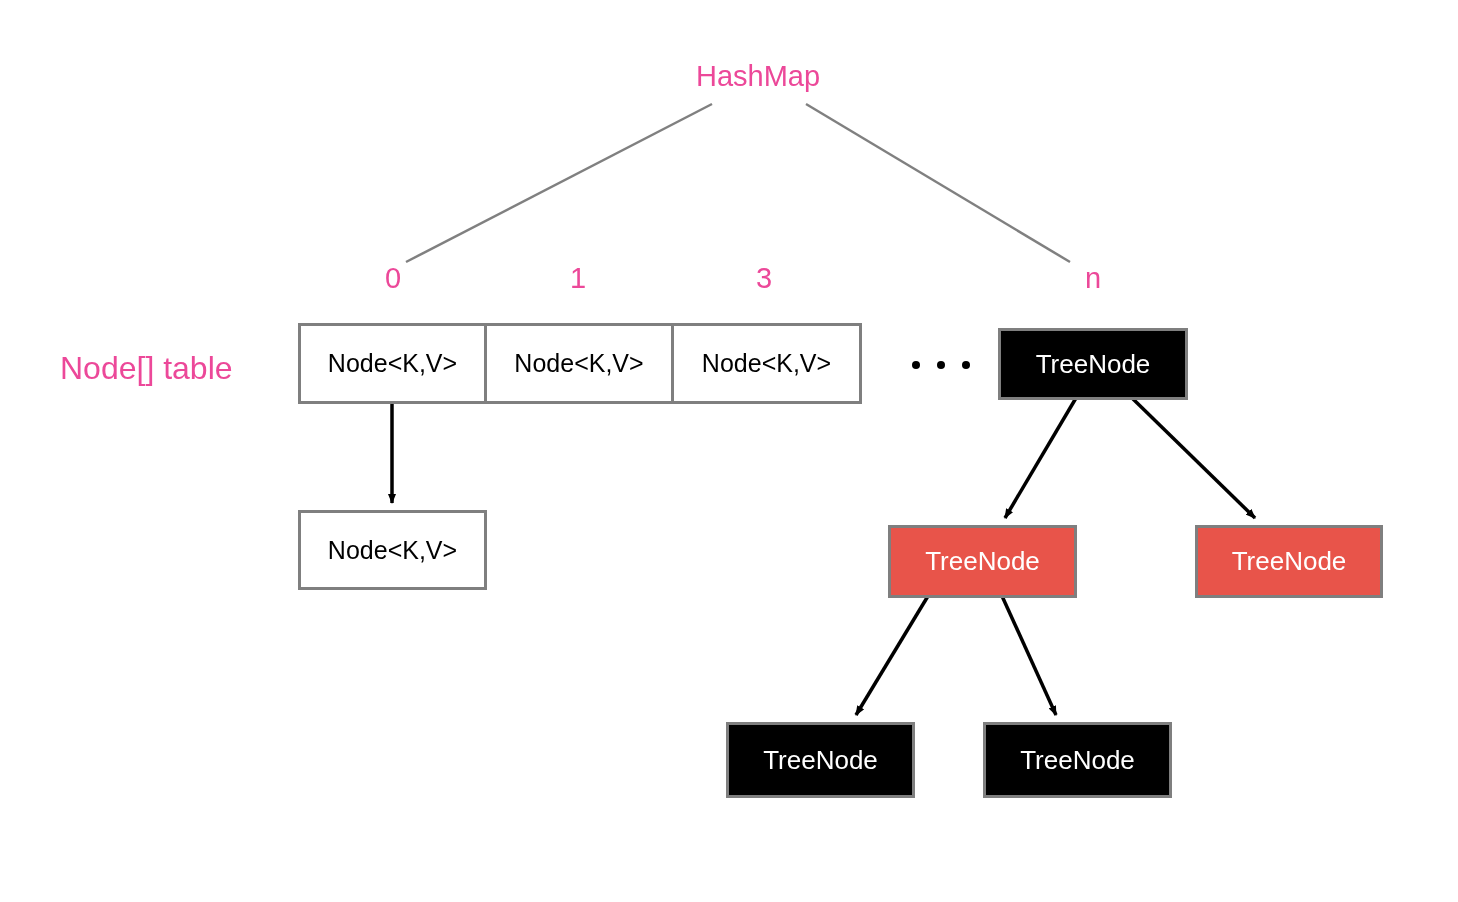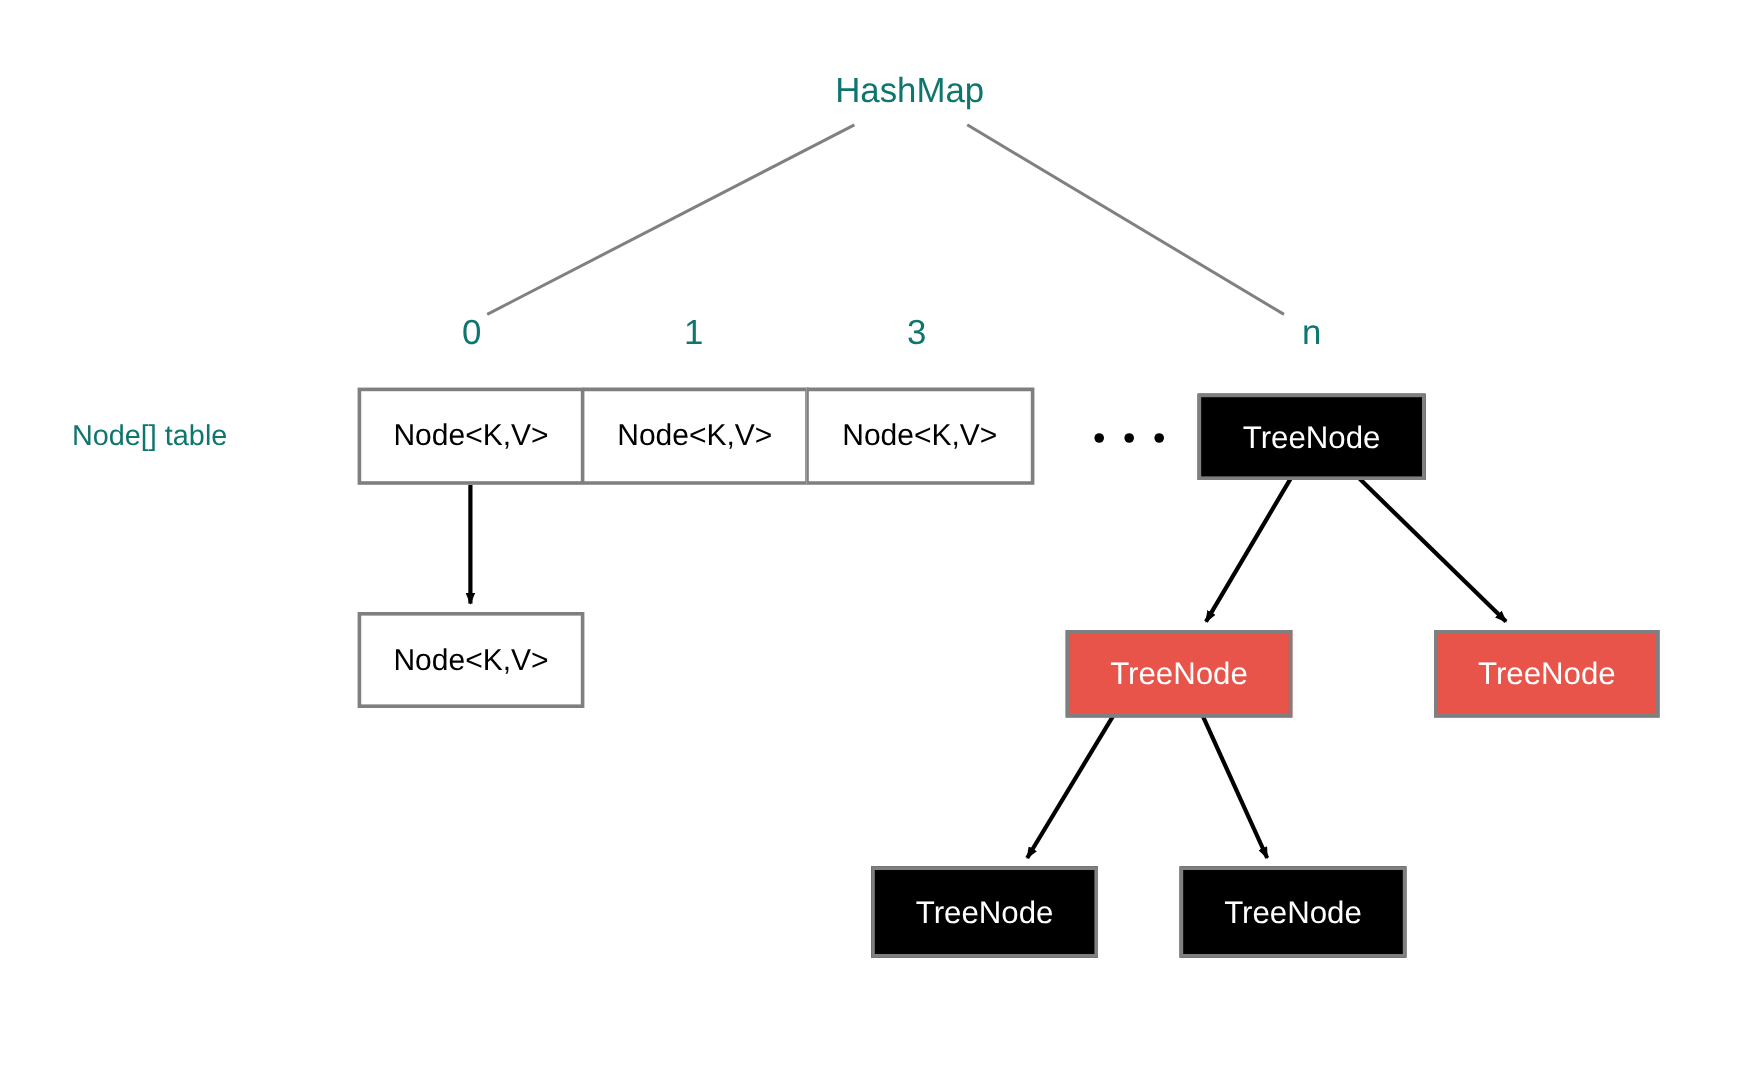--- a/index.html
+++ b/index.html
@@ -61,31 +61,31 @@
     align-items: center;
     justify-content: center;
     white-space: nowrap;
   }
   .cell + .cell {
     border-left-width: 2px;
   }
   .plain-label {
     position: absolute;
     white-space: nowrap;
-    color: #0f766e;
+    color: #ec4899;
   }
   #title-hashmap {
     font-size: 29px;
   }
   .index-label {
     font-size: 29px;
     text-align: center;
   }
   #table-caption {
-    font-size: 24px;
+    font-size: 32px;
   }
   #ellipsis-dots {
     position: absolute;
     display: flex;
     gap: 17px;
     align-items: center;
   }
   #ellipsis-dots span {
     display: block;
     width: 8px;

